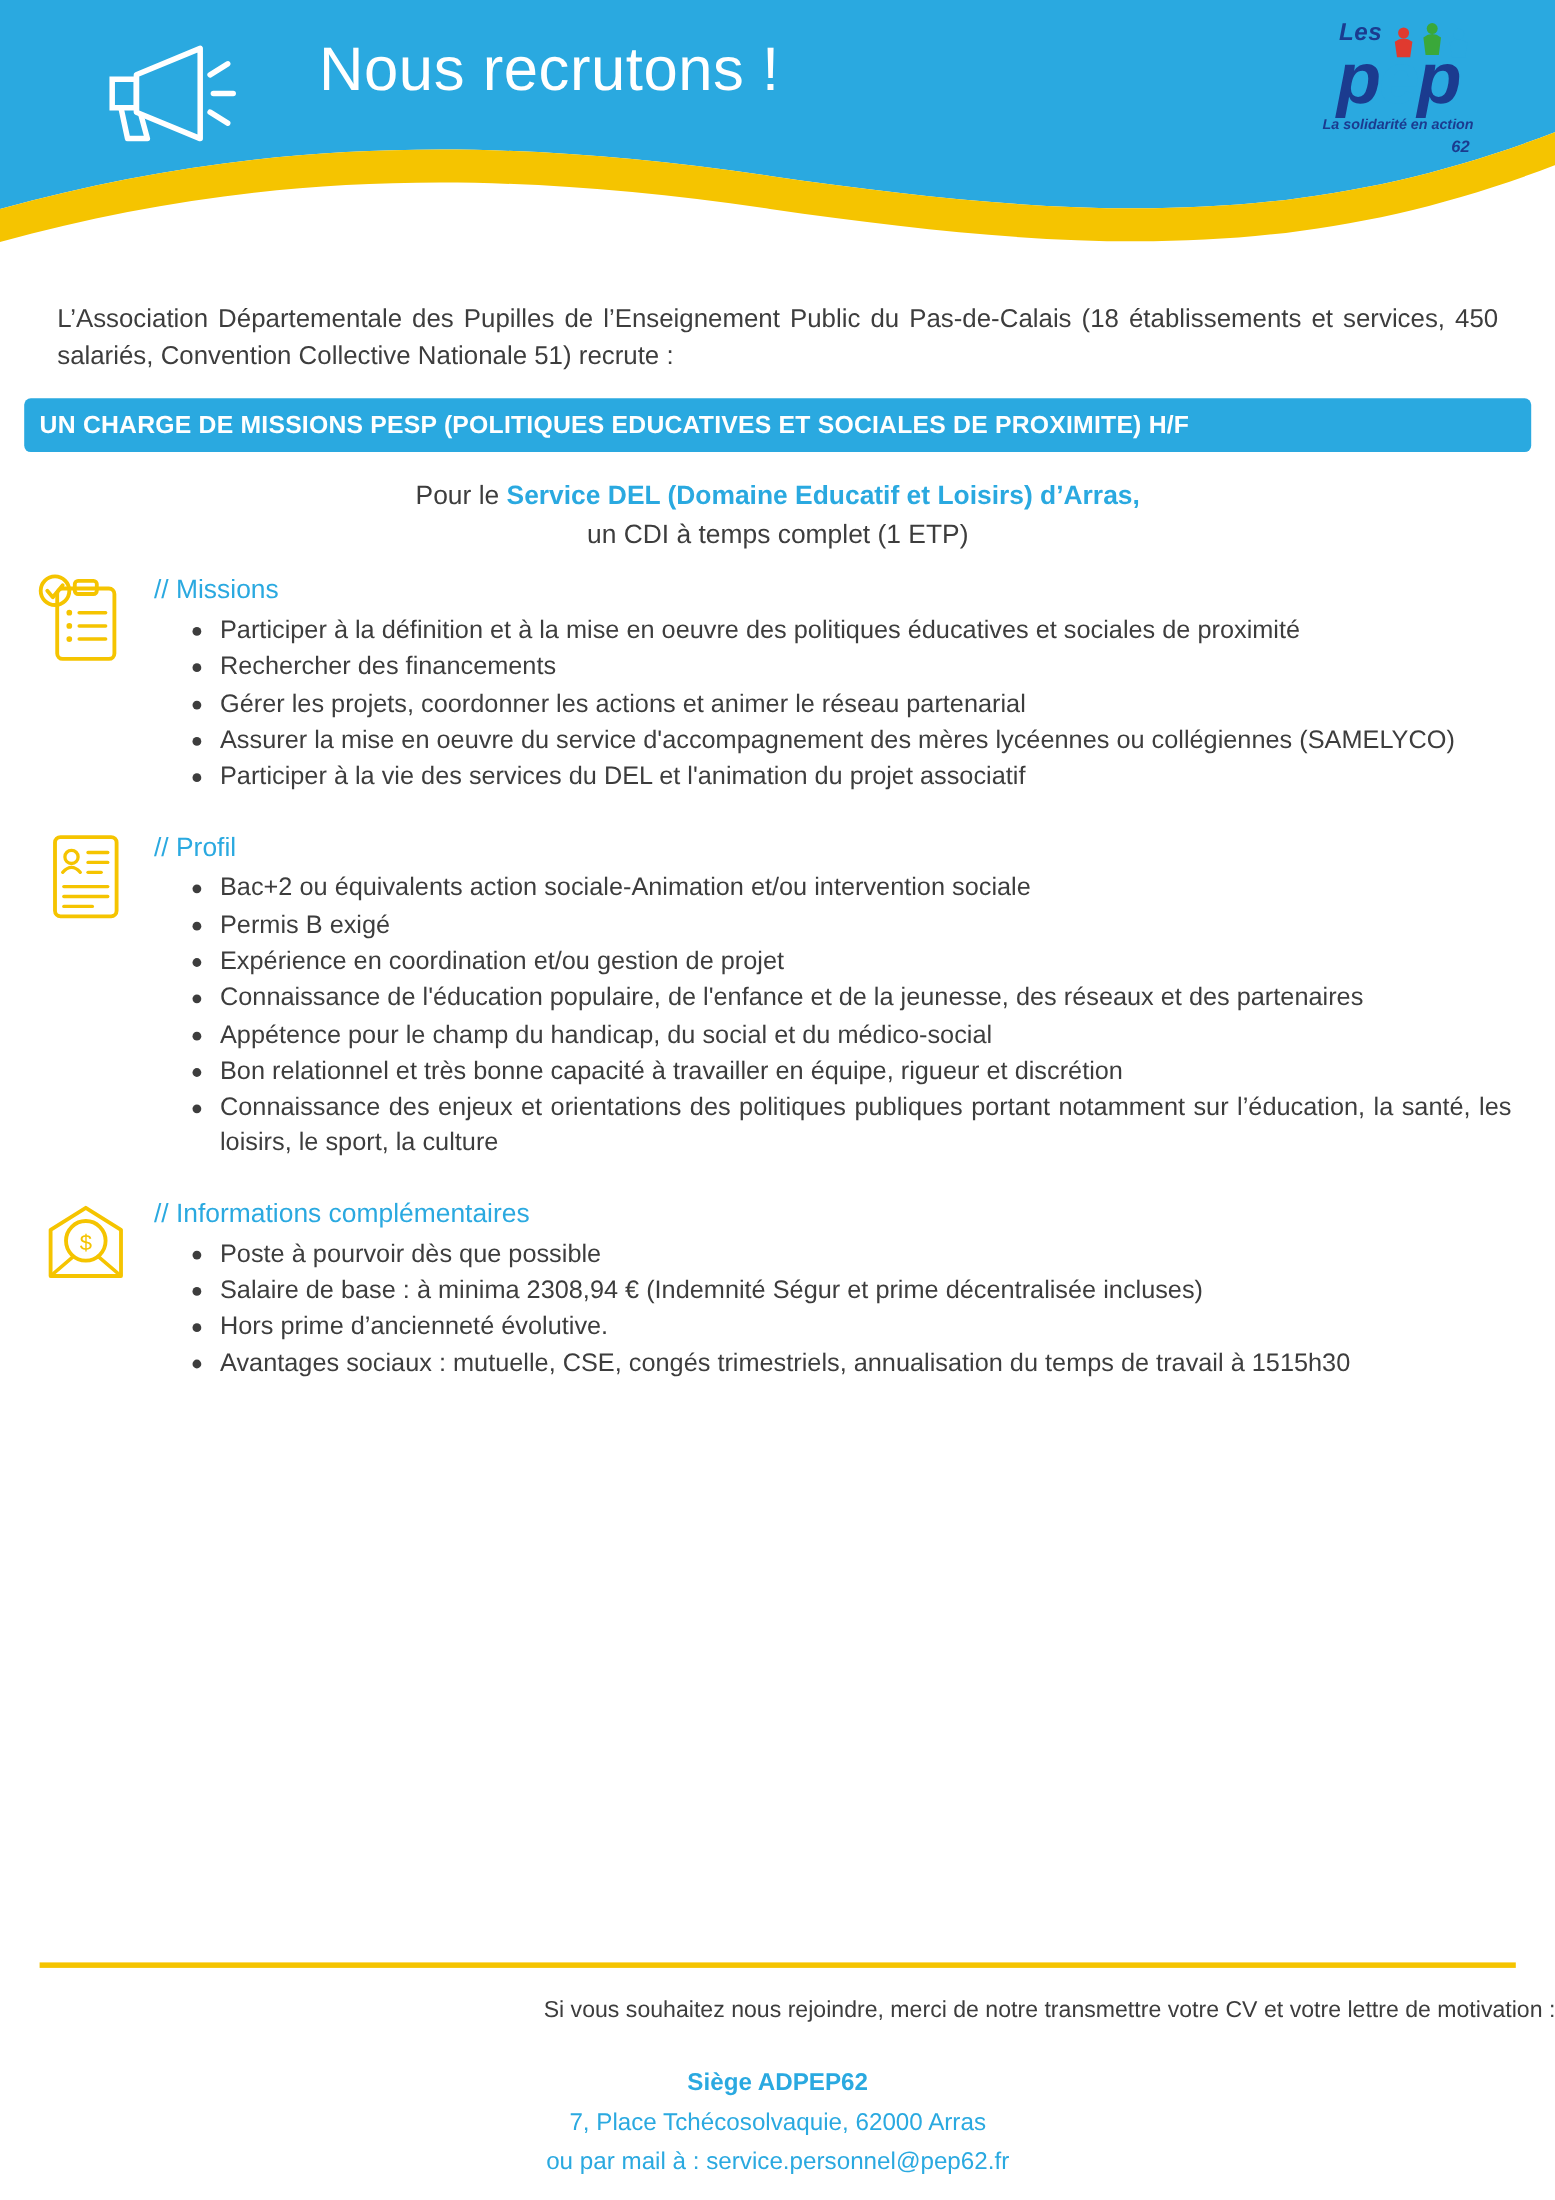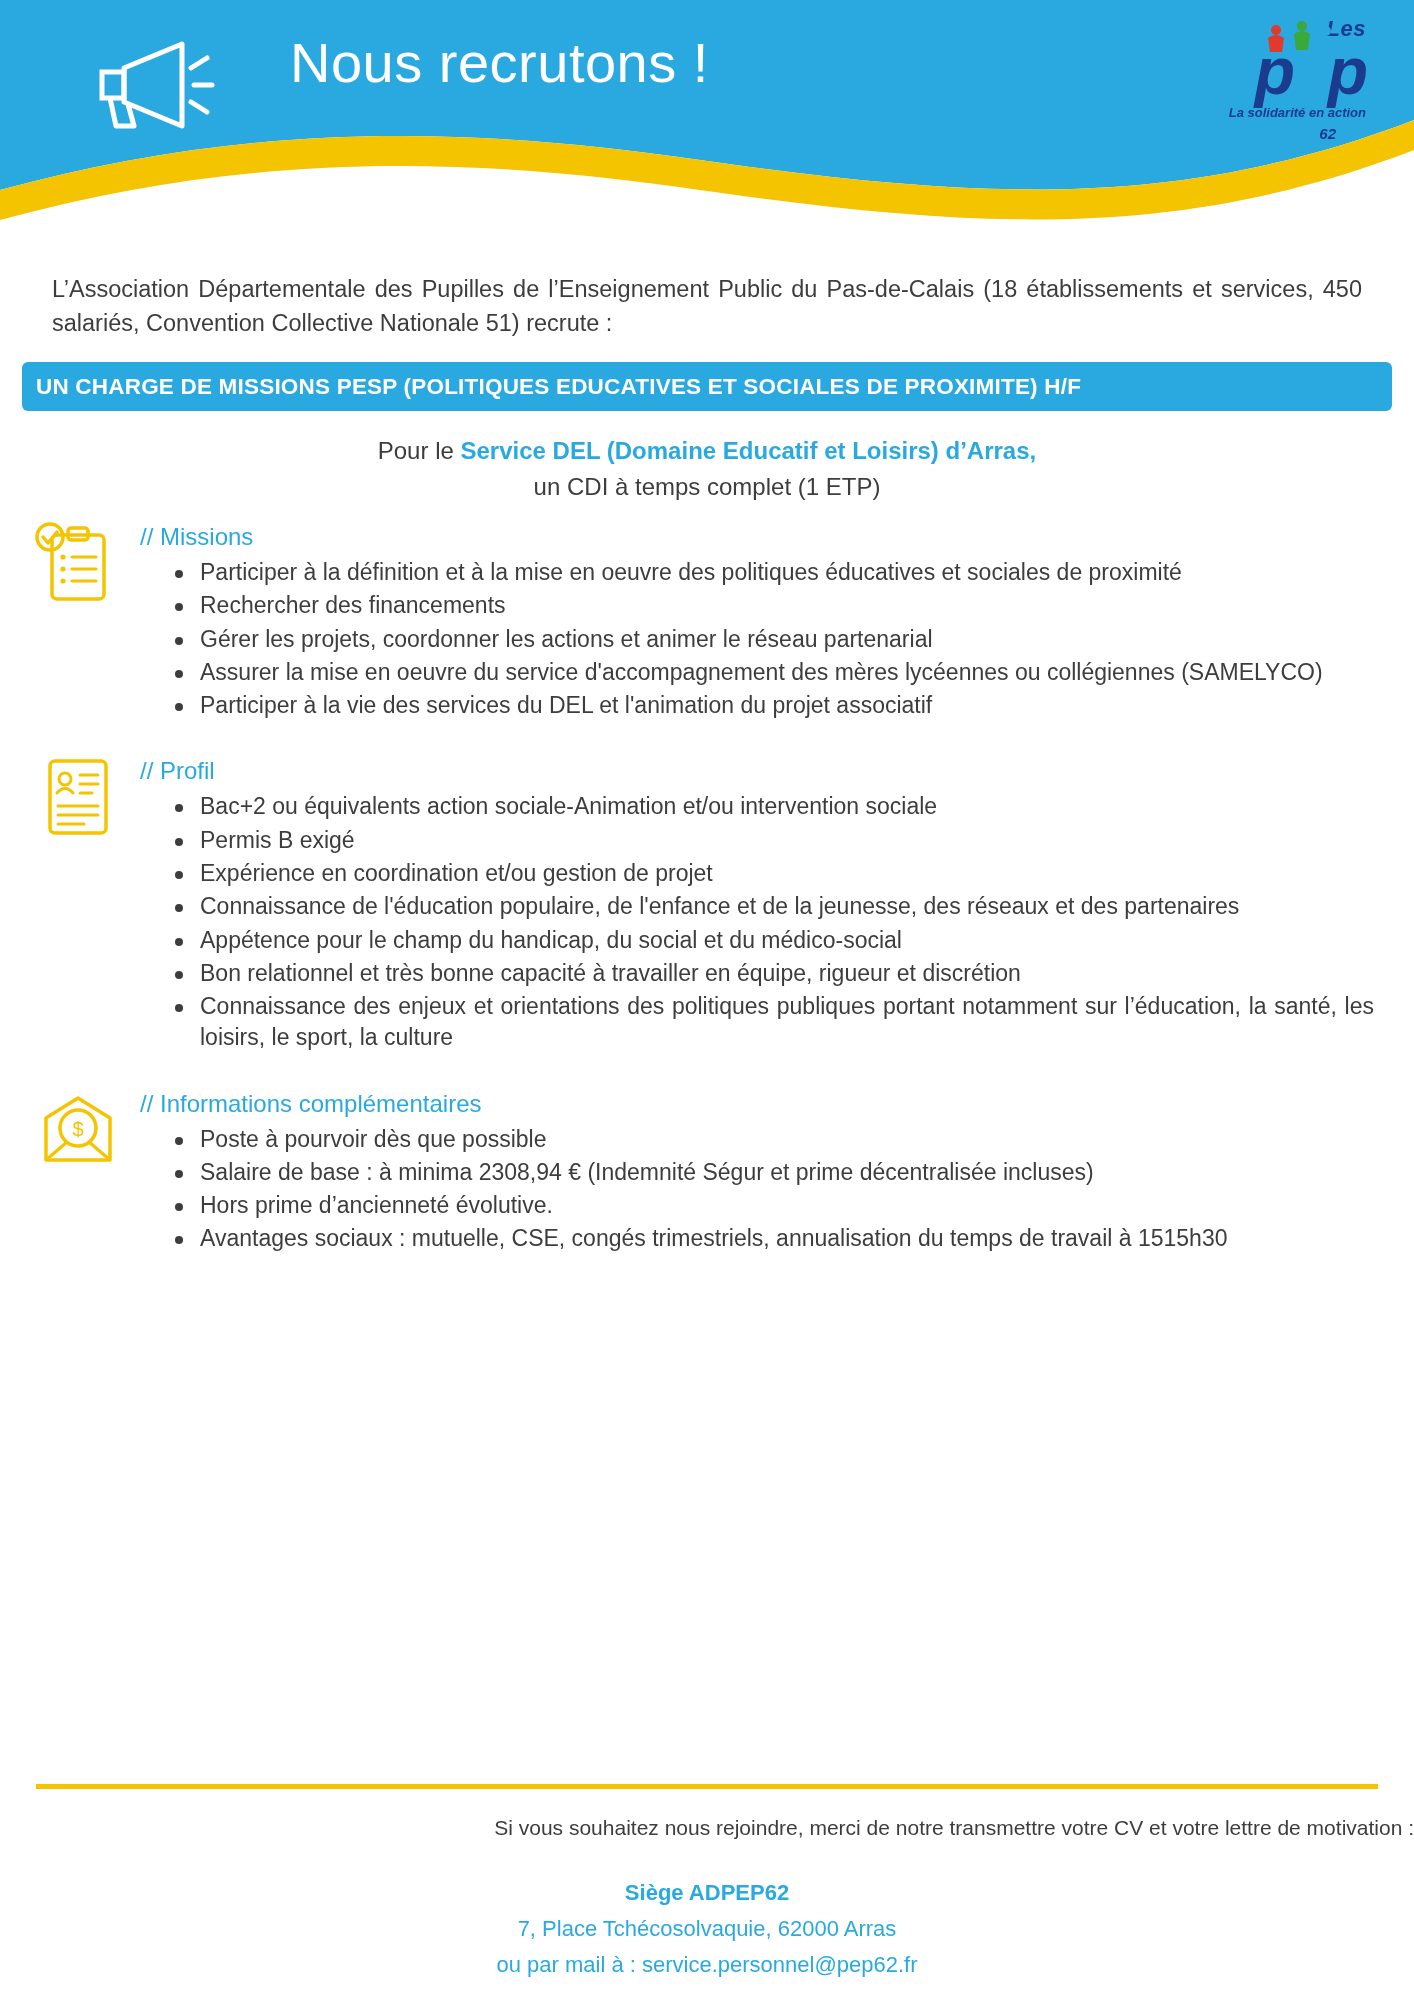--- a/index.html
+++ b/index.html
@@ -46,21 +46,21 @@
     left: 90px;
     width: 130px;
     height: 105px;
   }
   .logo {
     position: absolute;
     top: 18px;
     right: 48px;
     width: 190px;
     height: 150px;
-    text-align: right;
+    text-align: center;
   }
   .logo .les {
     font-size: 22px;
     color: #1b3b8f;
     font-weight: bold;
     font-style: italic;
     letter-spacing: 0.5px;
     line-height: 1;
     margin-left: -68px;
   }

